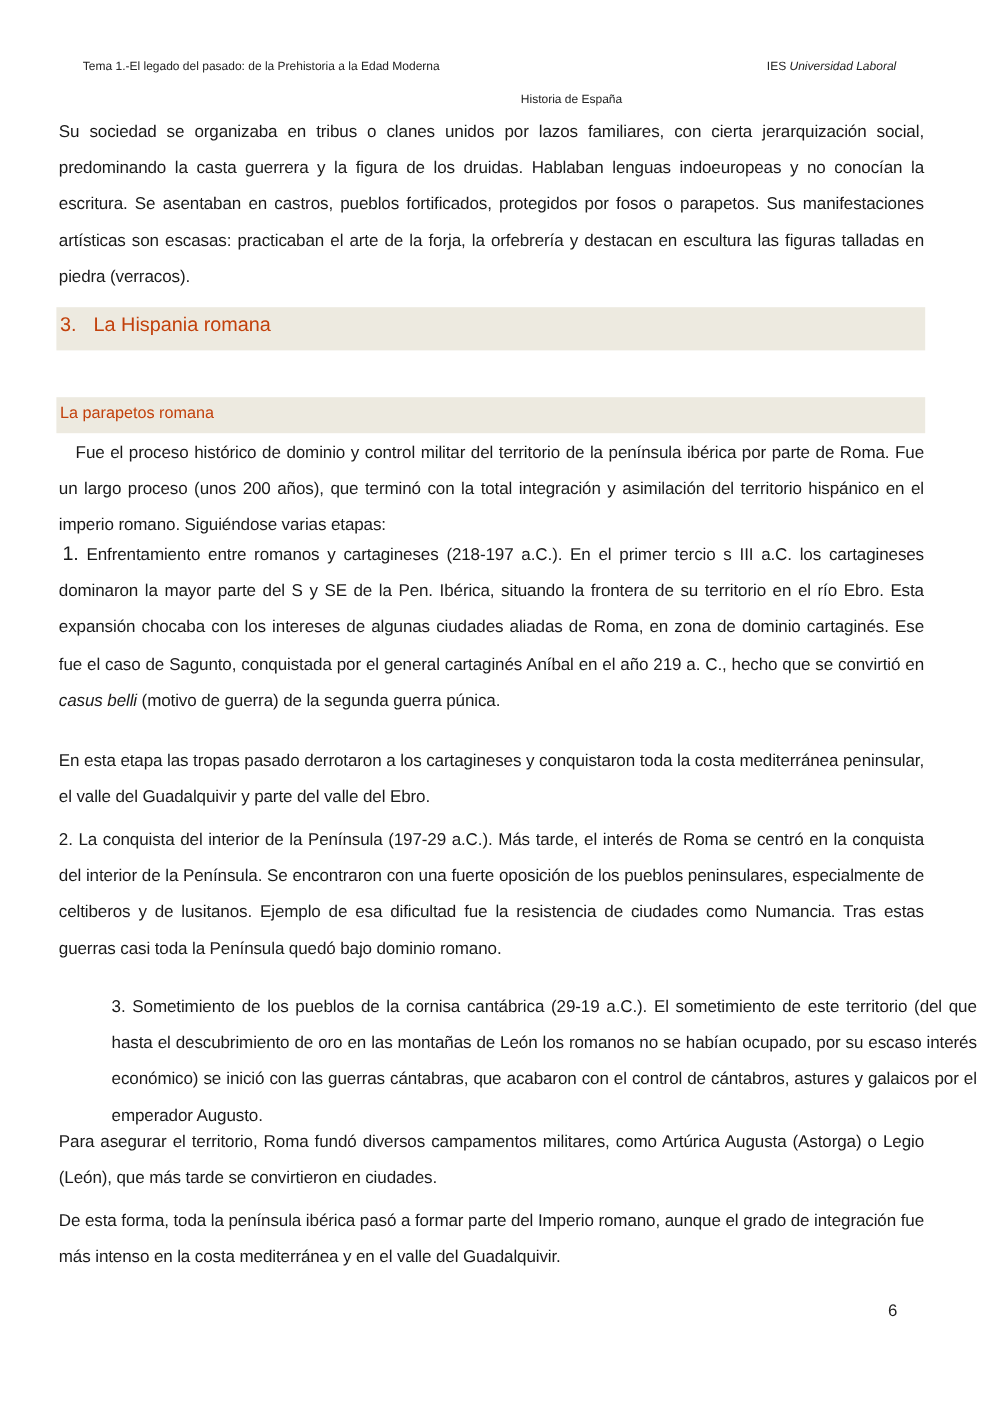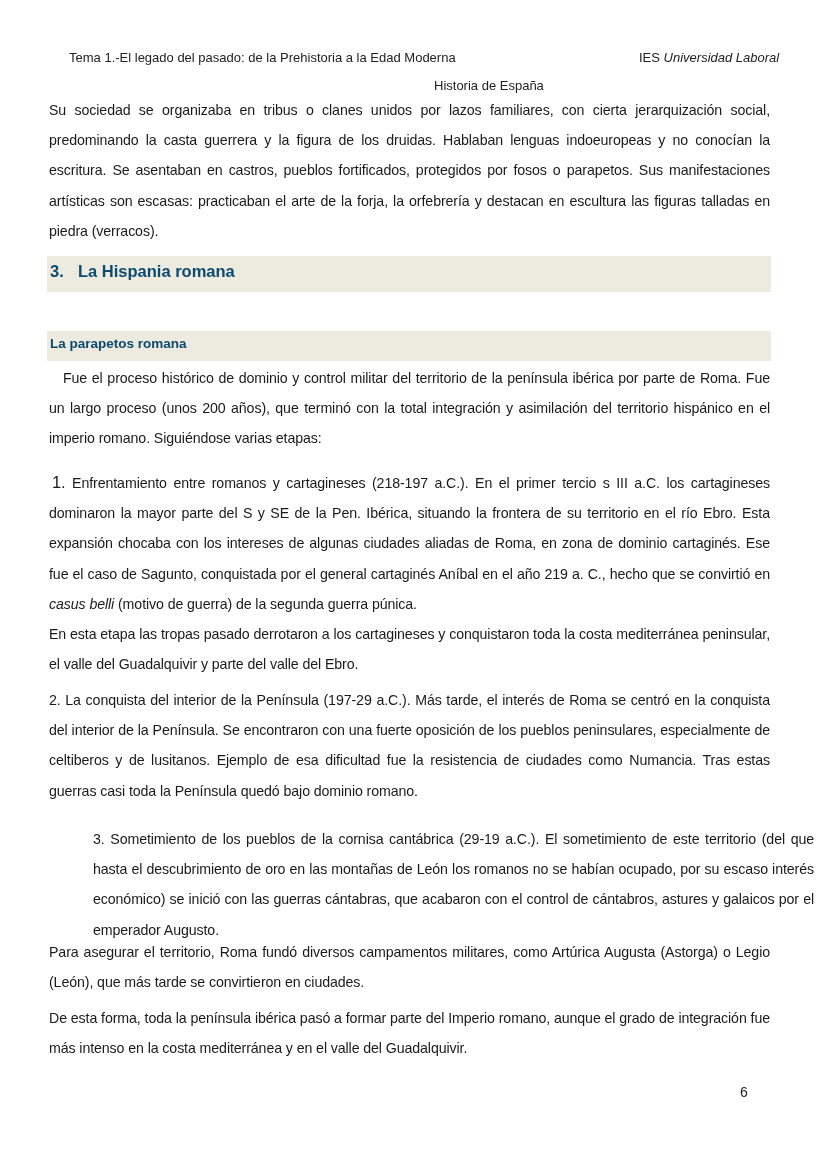--- a/index.html
+++ b/index.html
@@ -2,48 +2,48 @@
 <html><head>
   <meta charset="utf-8">
   <style>
     html, body { margin: 0; padding: 0; background: #ffffff; }
     body {
       width: 828px; height: 1171px; position: relative; overflow: hidden;
       font-family: "Liberation Sans", sans-serif; color: #1a1a1a;
     }
     .header {
       position: absolute; top: 50px; left: 0; width: 828px; height: 14px;
-      font-size: 13px; color: #222;
+      font-size: 10px; color: #222;
     }
     .header span { position: absolute; top: 0; white-space: nowrap; }
     .h-left { left: 69px; }
     .h-center { left: 434px; margin-top: 28px; }
     .h-right { left: 639px; }
     .h-right i { }
     p.txt {
       margin: 0; font-size: 14.2px; line-height: 30.2px; text-align: justify;
       letter-spacing: -0.1px;
     }
     p.txt b { font-weight: normal; }
     p.txt i { font-style: italic; }
 
     .band {
       background: #edeae0; position: absolute; left: 47px; width: 724px;
     }
     .band-h2 { top: 256px; height: 36px; }
     .band-h3 { top: 331px; height: 30px; }
-    .band .t { position: absolute; left: 3px; font-weight: bold; color: #0c4a6e; white-space: nowrap; }
+    .band .t { position: absolute; left: 3px; font-weight: normal; color: #c2410c; white-space: nowrap; }
     .band-h2 .t { top: 6px; font-size: 16.5px; }
     .band-h2 .t .num { display: inline-block; width: 28px; }
     .band-h3 .t { top: 5px; font-size: 13.5px; }
 
     .block { position: absolute; left: 49px; width: 721px; }
     .b1 { top: 95px; }
     .b2 { top: 363px; }
-    .b3 { top: 467px; }
+    .b3 { top: 447px; }
     .b4 { top: 619px; }
     .b5 { top: 685px; }
     .b6 { top: 824px; margin-left: 44px; }
     .b7 { top: 937px; }
     .b8 { top: 1003px; }
     .indent { display: inline-block; width: 14px; }
     .num1 { font-size: 16.5px; font-weight: normal; margin-left: 3px; }
 
     .page-num {
       position: absolute; top: 1084px; left: 740px; font-size: 14px; color: #222;

